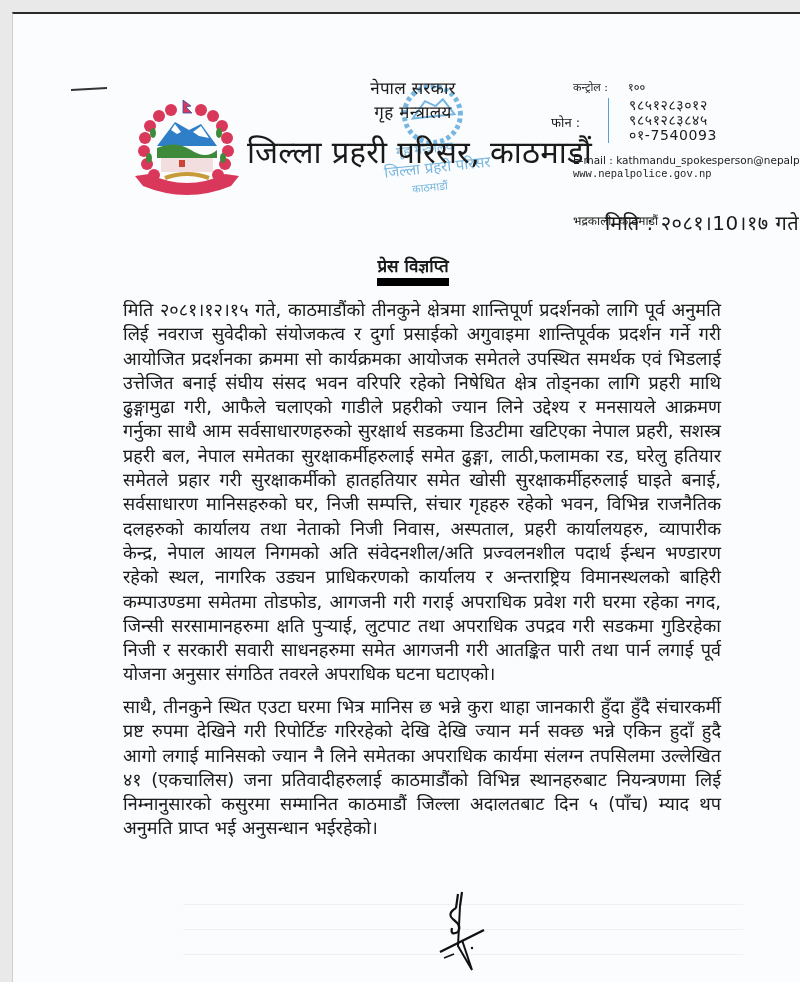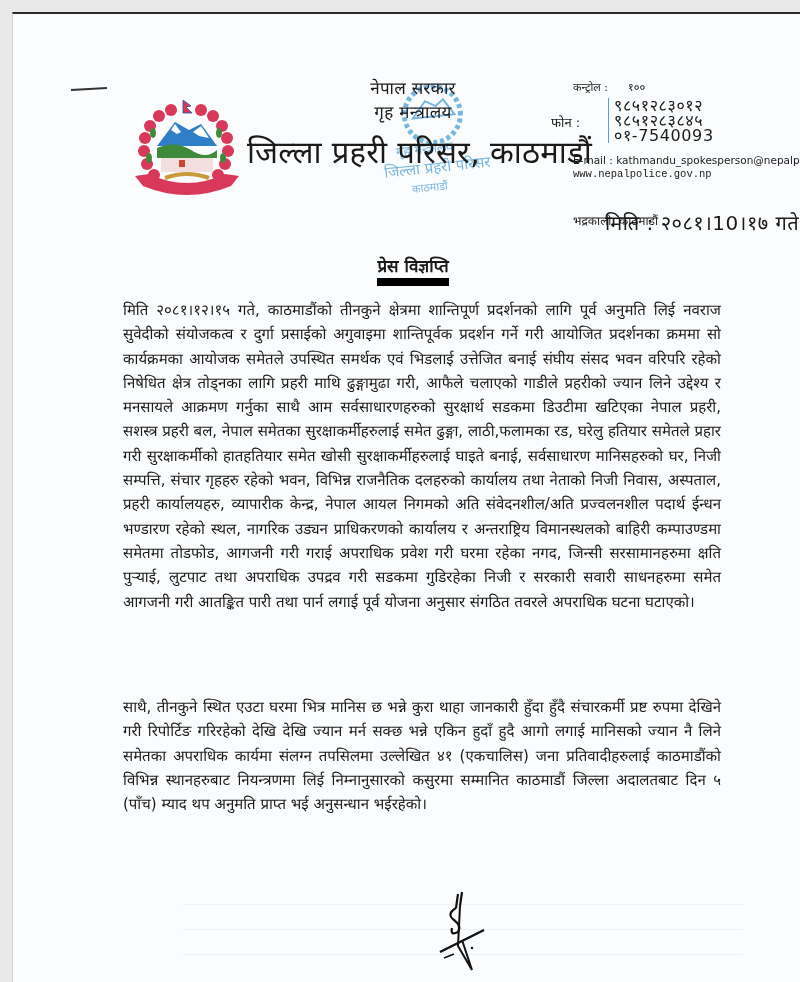--- a/index.html
+++ b/index.html
@@ -34,36 +34,36 @@
     color: #4a9fd8; opacity: 0.75; text-align: center; pointer-events: none;
     transform: rotate(-6deg);
   }
   .stamp .s1 { position: absolute; left: 22px; top: 64px; font-size: 13px; }
   .stamp .s2 { position: absolute; left: 8px; top: 82px; font-size: 15px; }
   .stamp .s3 { position: absolute; left: 34px; top: 104px; font-size: 11px; }
   
   .contact { position: absolute; left: 560px; top: 66px; width: 240px; font-size: 11px; color: #222; }
   .c-row { display: flex; height: 15px; line-height: 15px; }
   .c-label { width: 55px; }
-  .phones { position: absolute; left: 595px; top: 84px; border-left: 1px solid #5aa0d8; padding-left: 5px; font-size: 16px; line-height: 15px; letter-spacing: 0.6px; }
+  .phones { position: absolute; left: 595px; top: 84px; border-left: 1px solid #5aa0d8; padding-left: 20px; font-size: 14px; line-height: 15px; letter-spacing: 0.6px; }
   .phone-label { position: absolute; left: 538px; top: 99px; font-size: 13px; }
   .email { position: absolute; left: 560px; top: 140px; font-size: 10.5px; white-space: nowrap; }
   .web { position: absolute; left: 560px; top: 154px; font-size: 10.5px; font-family: Liberation Mono, monospace; }
   .addr { position: absolute; left: 560px; top: 168px; font-size: 12px; margin-top: 30px; }
   .date { position: absolute; left: 592px; top: 195px; font-size: 20px; letter-spacing: 0.5px; white-space: nowrap; }
   
   .press-title {
     position: absolute; left: 0; right: 0; top: 240px; text-align: center;
     font-size: 17px; font-weight: bold;
   }
   .press-title span { border-bottom: 8px solid #000000; padding-bottom: 2px; }
   
   .para {
     position: absolute; left: 110px; width: 598px;
-    font-size: 15px; line-height: 24.3px; text-align: justify;
+    font-size: 18px; line-height: 24.3px; text-align: justify;
     text-align-last: left;
   }
   .p1 { top: 284px; }
   .p2 { top: 681px; }
   .signature { position: absolute; left: 415px; top: 872px; width: 80px; height: 90px; }
   .ghost {
     position: absolute; left: 170px; width: 560px; height: 1px; background: #eef0f3;
   }
 </style>
 </head>

